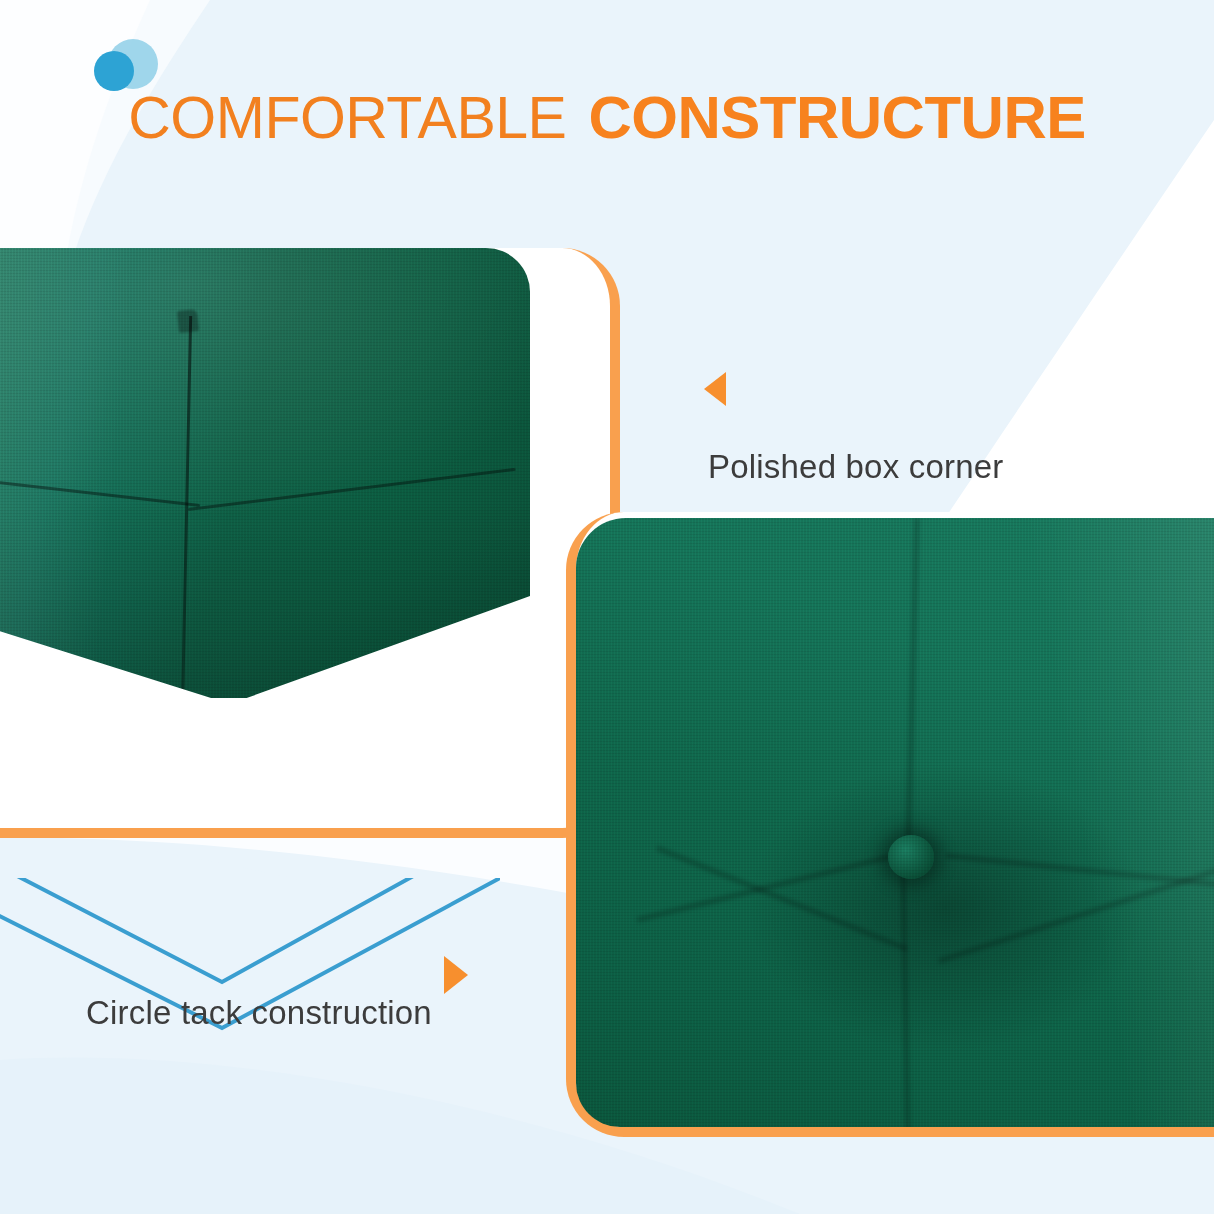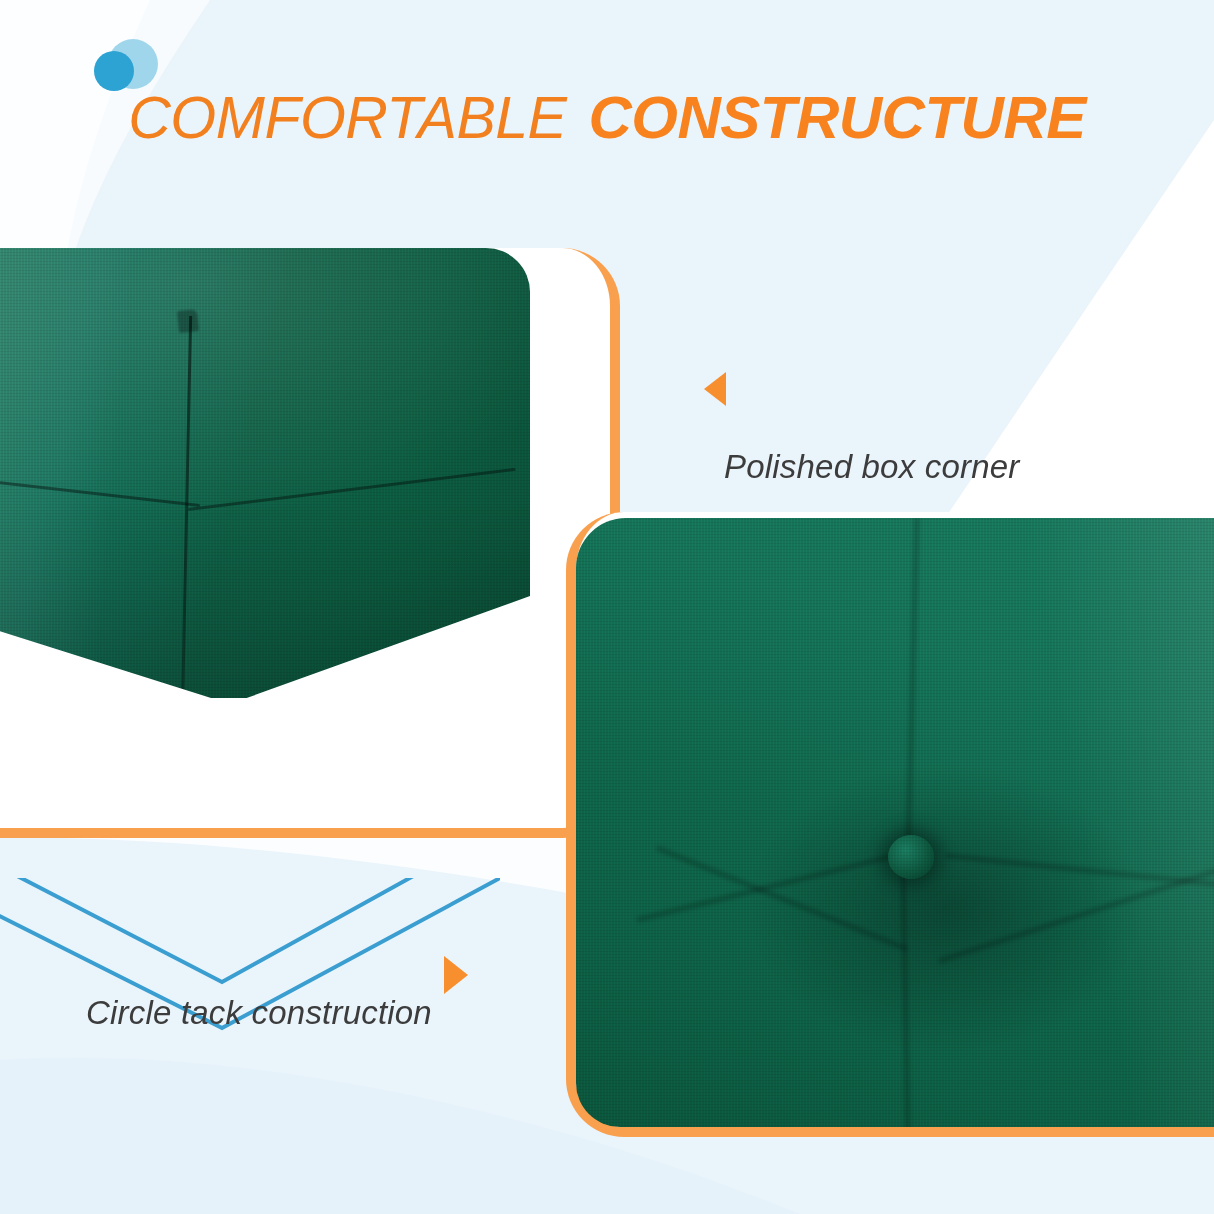--- a/index.html
+++ b/index.html
@@ -13,21 +13,20 @@
     background: #eaf4fb;
     overflow: hidden;
   }
 
   #stage {
     position: relative;
     width: 1214px;
     height: 1214px;
     background: #eaf4fb;
     overflow: hidden;
-    font-style: italic;
   }
 
   
   .bg-layer {
     position: absolute;
     inset: 0;
     width: 1214px;
     height: 1214px;
     pointer-events: none;
   }
@@ -303,21 +302,21 @@
     border-bottom: 17px solid transparent;
     border-right: 22px solid #f78f2e;
   }
   .tri-right {
     border-top: 19px solid transparent;
     border-bottom: 19px solid transparent;
     border-left: 24px solid #f78f2e;
   }
 
   #callout-polished { left: 704px; top: 372px; }
-  #callout-polished .callout-label { margin-top: 42px; margin-left: 20px; }
+  #callout-polished .callout-label { margin-top: 42px; margin-left: 4px; }
 
   #callout-circle { left: 86px; top: 956px; }
   #callout-circle .tri-right { margin-left: 358px; }
   #callout-circle .callout-label { }
 </style>
 </head>
 <body>
 
 <div id="stage">
 

